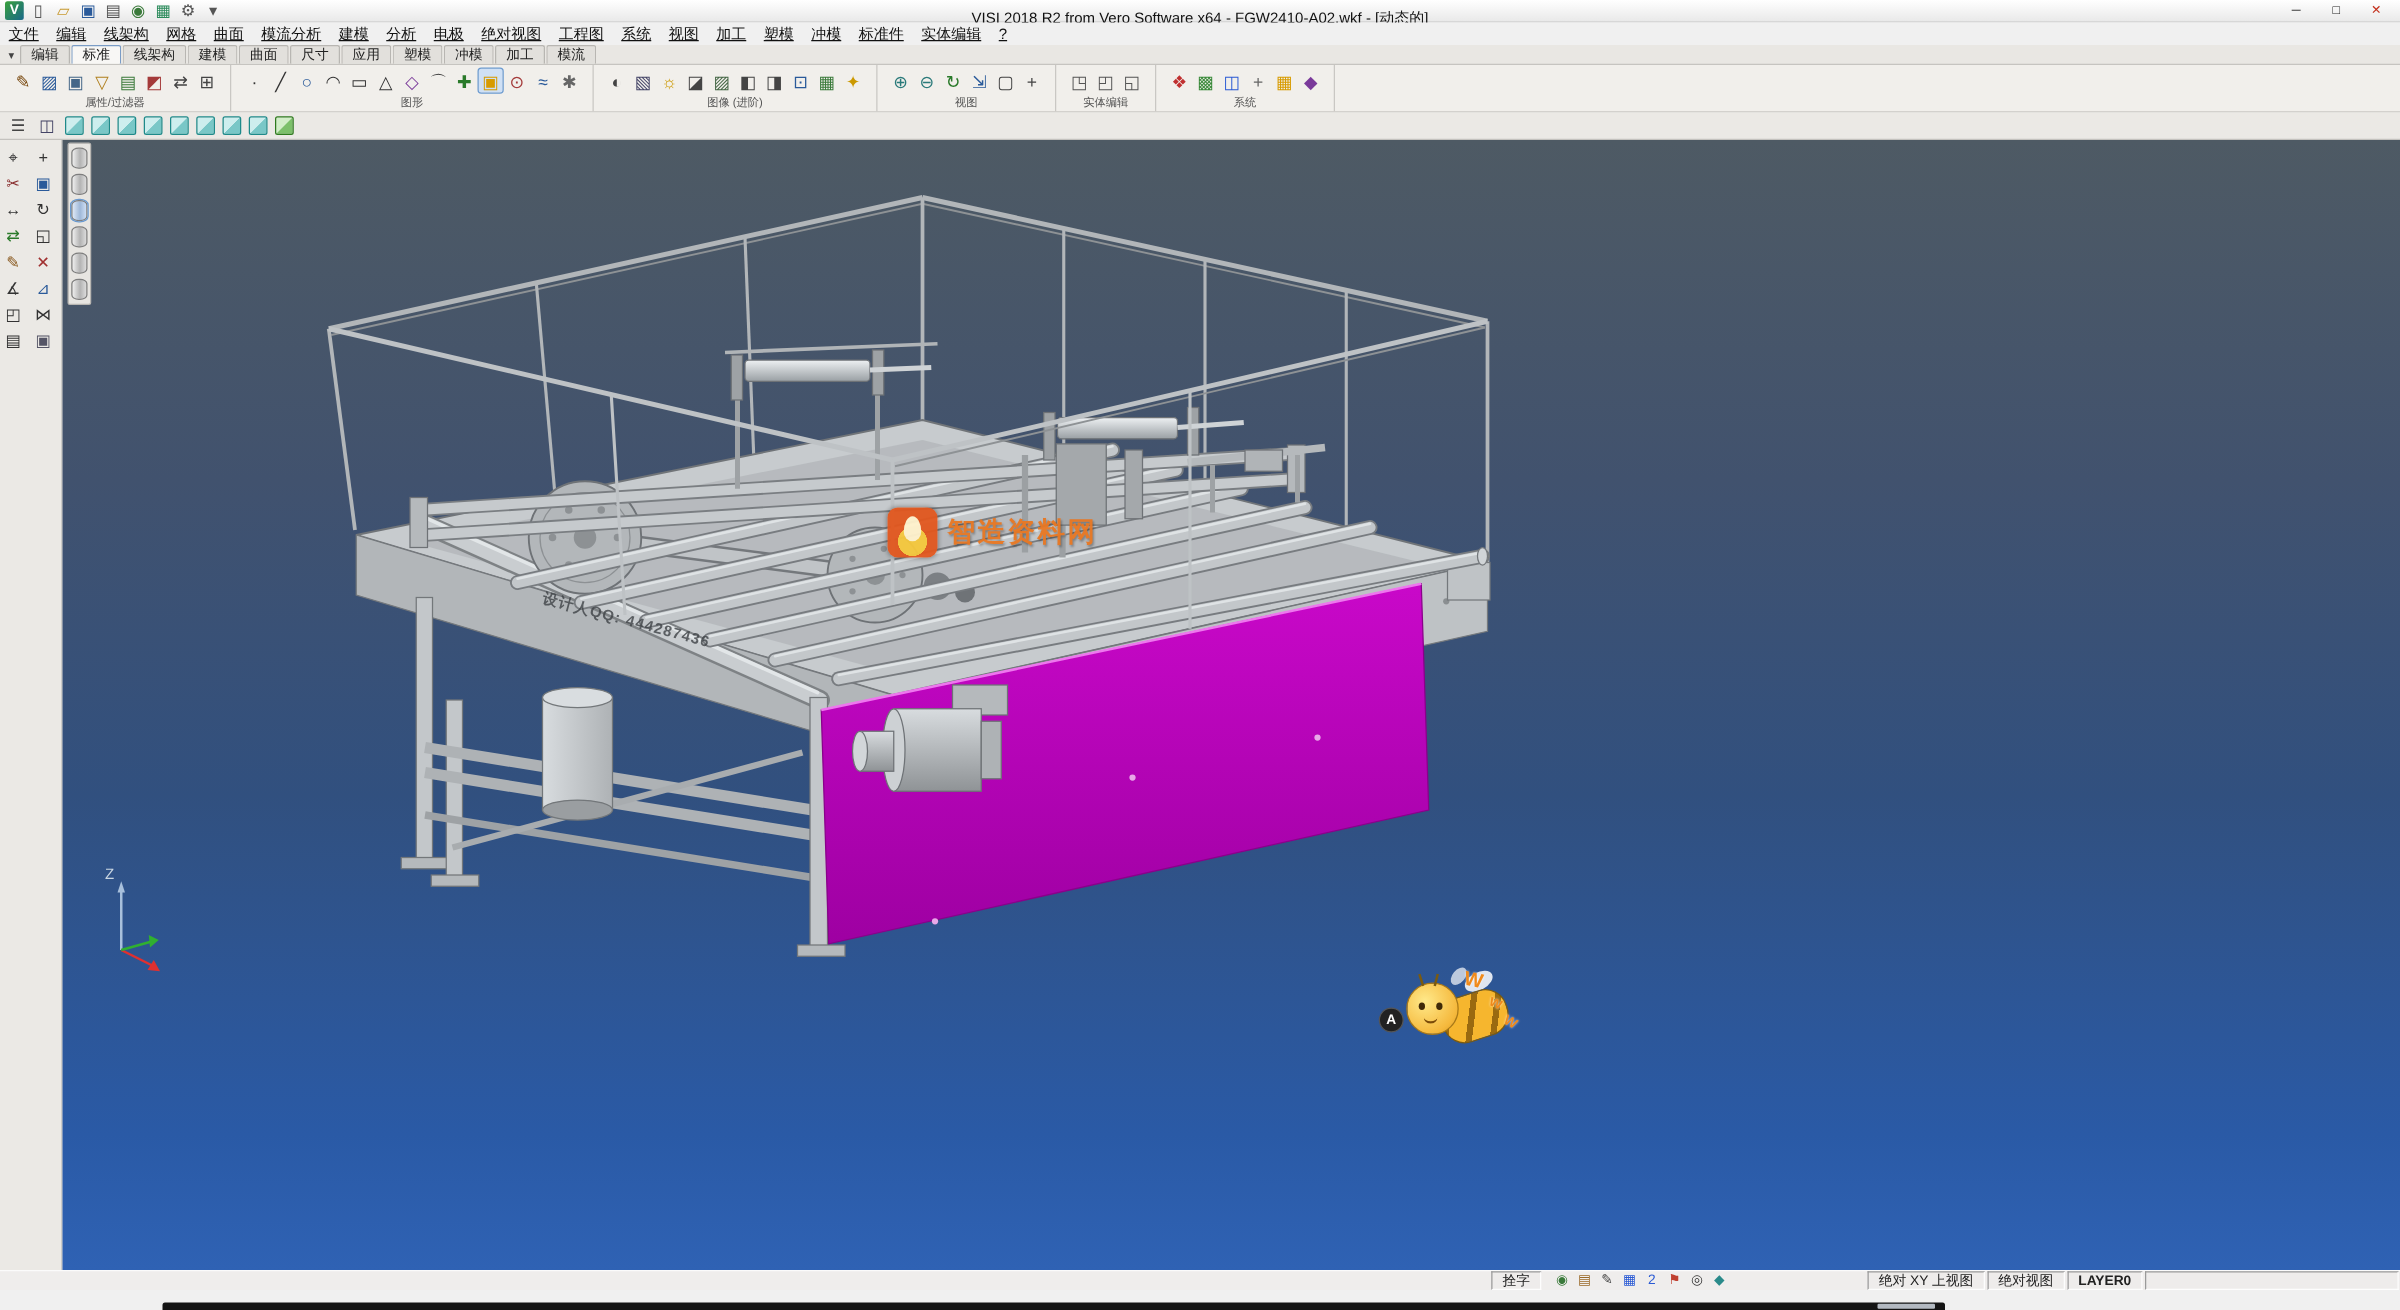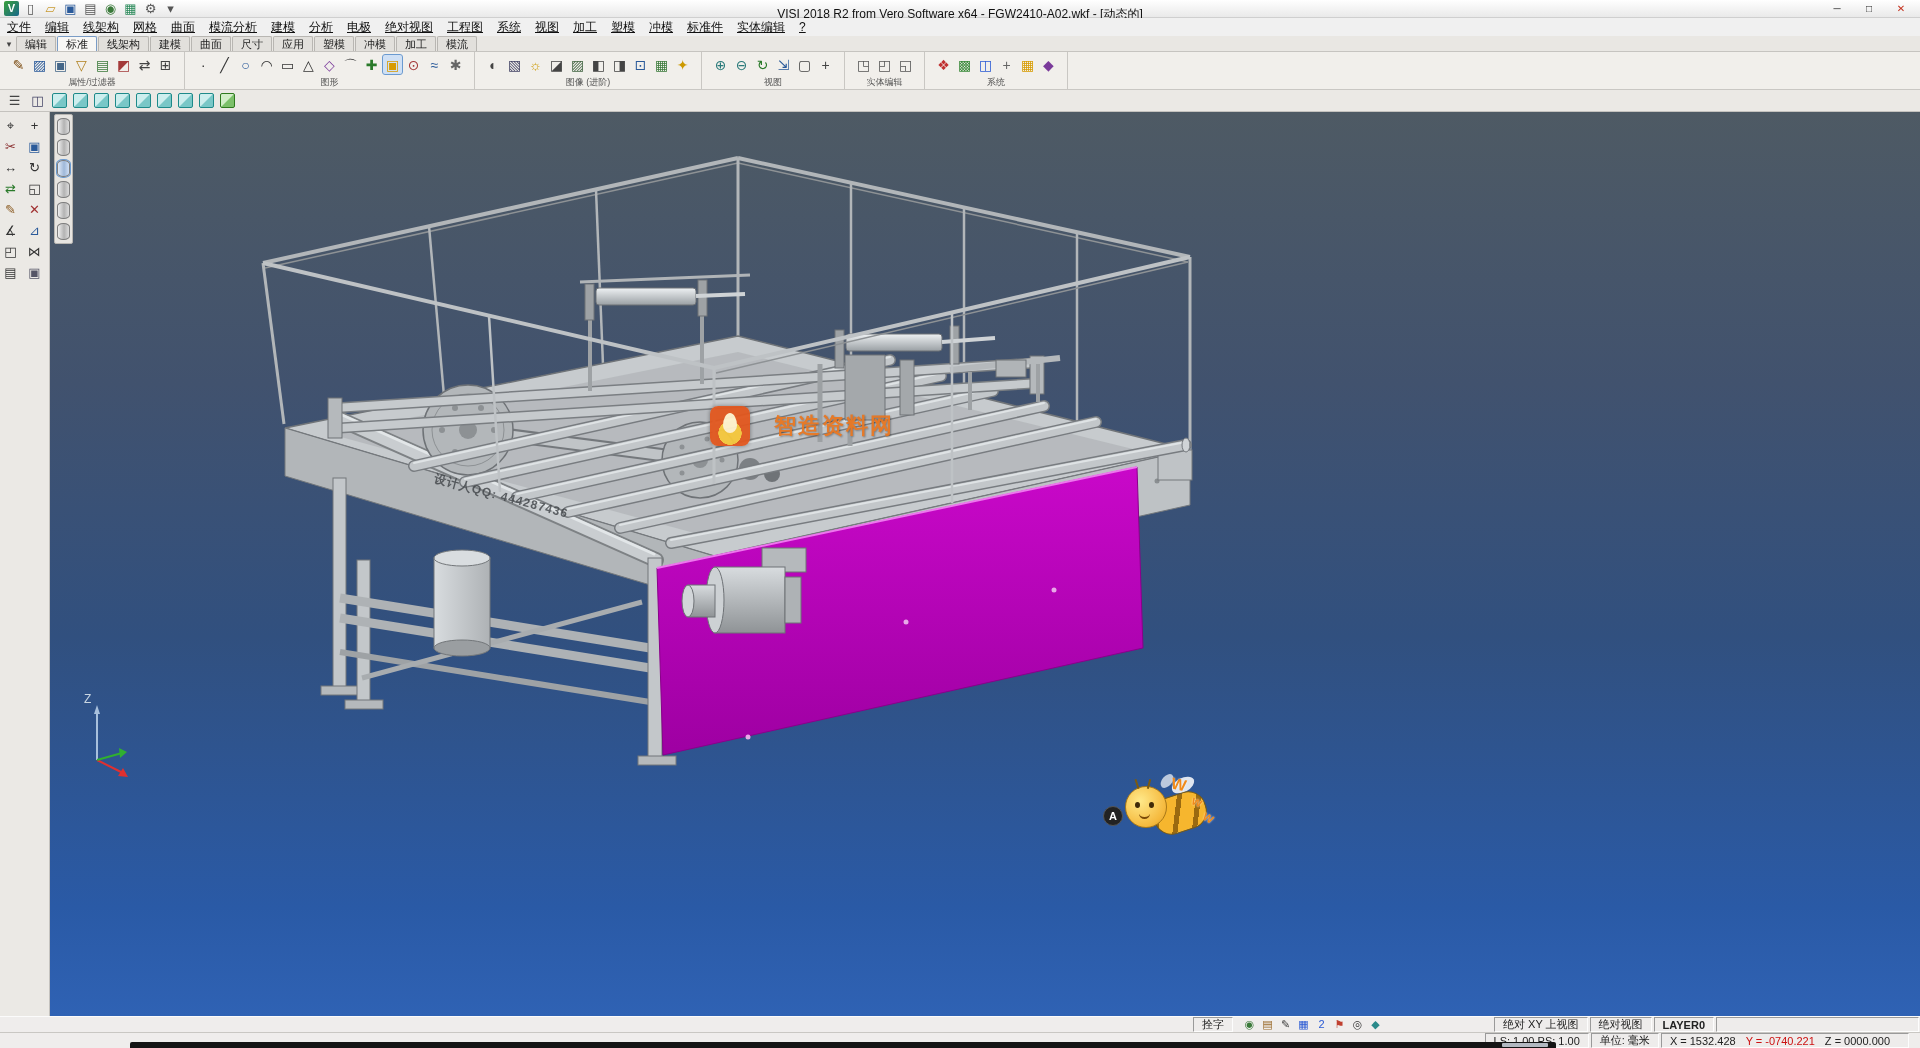--- a/index.html
+++ b/index.html
@@ -64,21 +64,21 @@
   #viewport{position:absolute;left:50px;top:112px;right:0;bottom:32px;overflow:hidden;
     background:linear-gradient(180deg,#4e5a64 0%,#41526e 30%,#31507f 58%,#2a5aa6 88%,#2f62b4 100%);}
   #model-svg{position:absolute;left:0;top:0;}
 
   #float-toolbar{position:absolute;left:4px;top:2px;display:flex;flex-direction:column;gap:4px;
     background:#e7e5e1;border:1px solid #b8b6b2;border-radius:2px;padding:3px 2px;}
 
   .model-label{position:absolute;left:382px;top:376px;transform:rotate(15deg);font-size:12px;font-weight:bold;
     color:#3f4347;opacity:.8;letter-spacing:1px;white-space:nowrap;}
 
-  .watermark{position:absolute;left:660px;top:294px;display:flex;align-items:center;gap:24px;opacity:.95;}
+  .watermark{position:absolute;left:660px;top:294px;display:flex;align-items:center;gap:8px;opacity:.95;}
   .wm-logo{width:40px;height:40px;border-radius:8px;position:relative;
     background:radial-gradient(circle at 50% 68%,#f6c83c 0 34%,#e2571e 35% 100%);box-shadow:0 0 4px rgba(0,0,0,.4);}
   .wm-logo::before{content:"";position:absolute;left:13px;top:7px;width:14px;height:20px;background:#fff2cc;
     border-radius:50% 50% 50% 50%/62% 62% 38% 38%;}
   .wm-text{font-size:22px;font-weight:bold;color:#e87722;letter-spacing:2px;text-shadow:1px 1px 2px rgba(0,0,0,.35);white-space:nowrap;}
 
   .axis-z{position:absolute;left:34px;top:580px;color:#c9d6e2;font-size:12px;}
 
   
   .mascot{position:absolute;left:1045px;top:662px;width:135px;height:85px;}
@@ -550,29 +550,18 @@
         <span class="ico" style="color: rgb(192, 64, 48);">⚑</span>
         <span class="ico" style="color: rgb(51, 51, 51);">◎</span>
         <span class="ico" style="color: rgb(42, 138, 138);">◆</span>
       </div>
     <div class="seg">绝对 XY 上视图</div>
     <div class="seg">绝对视图</div>
     <div class="seg bold">LAYER0</div>
     <div class="seg trail1"></div>
   </div>
 
-  <div id="status2" class="statusrow">
-    <div class="flex-sp"></div>
-    <div class="seg">LS: 1.00 PS: 1.00</div>
-    <div class="seg">单位: 毫米</div>
-    <div class="seg coords">
-      <span>X = 1532.428</span>
-      <span class="yred">Y = -0740.221</span>
-      <span>Z = 0000.000</span>
-    </div>
-    <div class="trail2"></div>
-  </div>
 
   <div id="taskstrip">
     <div class="clockarea"></div>
   </div>
 
 </div>
 
 </body></html>

